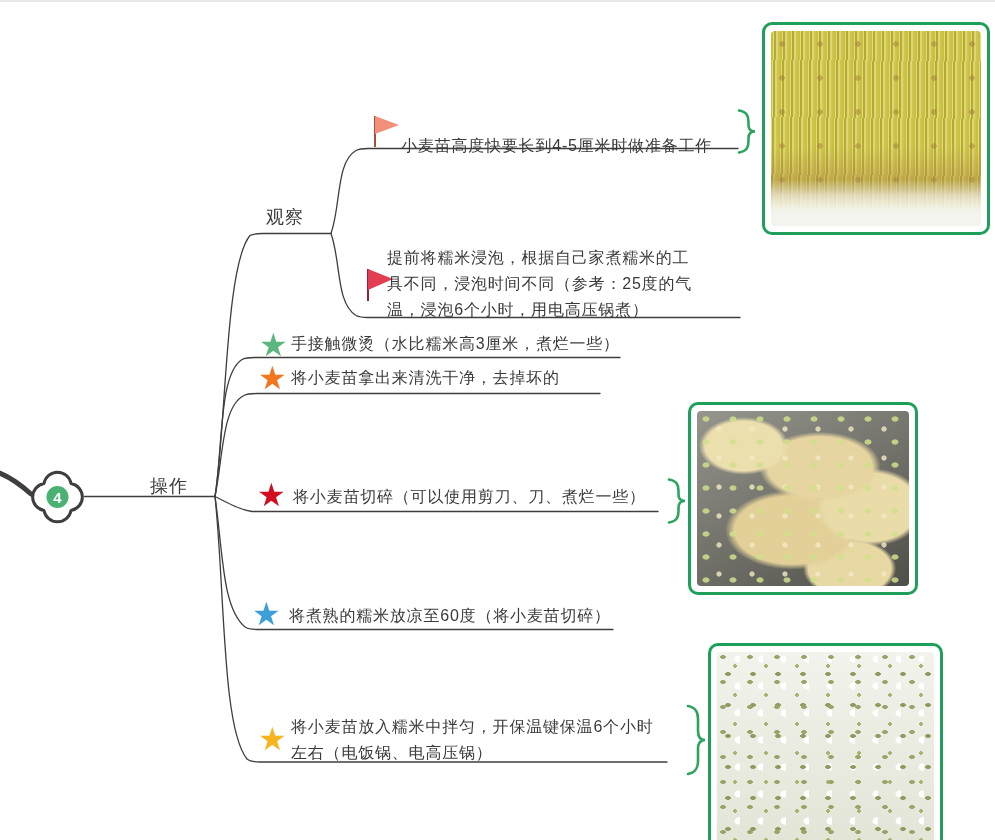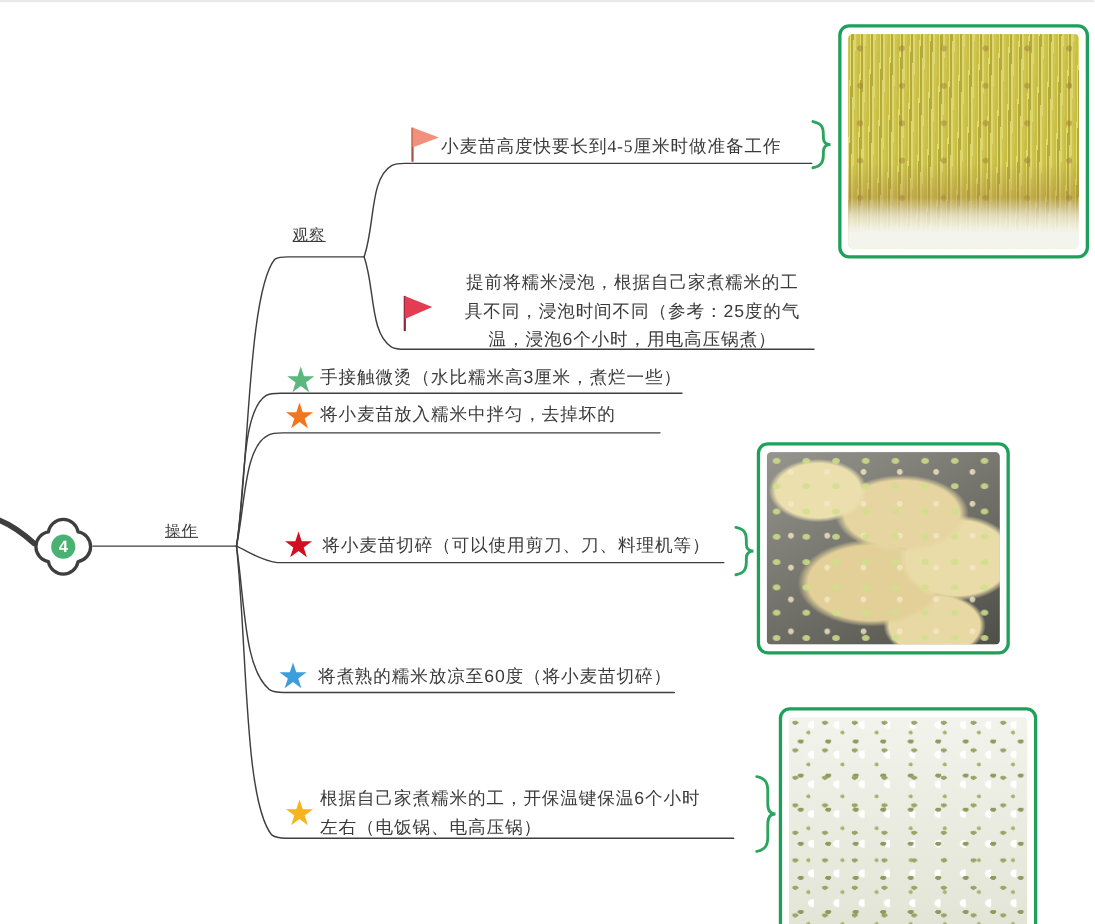--- a/index.html
+++ b/index.html
@@ -4,21 +4,21 @@
 <style>
   html,body{margin:0;padding:0;}
   body{
     width:995px;height:840px;position:relative;overflow:hidden;
     background:#ffffff;
     font-family:"Liberation Sans","DejaVu Sans",sans-serif;
     color:#3a3a3a;
   }
   .top-edge{position:absolute;top:0;left:0;width:995px;height:2px;background:#e9e9e9;}
   svg.wires{position:absolute;left:0;top:0;z-index:1;}
-  .lbl{position:absolute;z-index:3;font-size:14px;letter-spacing:1px;white-space:nowrap;text-decoration:underline;}
+  .lbl{position:absolute;z-index:3;font-size:18px;letter-spacing:1px;white-space:nowrap;}
   .topic{position:absolute;z-index:3;font-size:16px;letter-spacing:0.8px;line-height:26px;white-space:pre-line;}
   .nowrap{white-space:nowrap;}
   .star{position:absolute;z-index:3;font-size:32px;line-height:1;font-family:"DejaVu Sans",sans-serif;}
   .star-green{color:#5CB77F;} .star-orange{color:#F2761E;} .star-red{color:#D40E21;}
   .star-blue{color:#3D9FD9;} .star-gold{color:#F6B41F;}
   .center-num{
     position:absolute;left:46px;top:486px;width:23px;height:22px;z-index:4;
     display:flex;align-items:center;justify-content:center;
     color:#ffffff;font-size:15px;font-weight:bold;cursor:pointer;
   }
@@ -94,29 +94,29 @@
     <path d="M 669 479.5 C 677 481, 678.5 485, 678.5 491 L 678.5 494.5 C 678.5 498.5, 680 501, 685 501 C 680 501, 678.5 503.5, 678.5 507.5 L 678.5 511 C 678.5 517, 677 521, 669 522.5"></path>
     <path d="M 688 706 C 696 707.5, 698 712, 698 719 L 698 731 C 698 736, 699.5 740, 705 740 C 699.5 740, 698 744, 698 749 L 698 761 C 698 768, 696 772.5, 688 774"></path>
   </g>
 </svg>
 
 <div class="center-num">4</div>
 
 <div class="lbl" style="left:266px;top:205px;">观察</div>
 <div class="lbl" style="left:150px;top:474px;text-align:center;">操作</div>
 
-<div class="topic nowrap" style="left:401px;top:121px;font-family:Liberation Serif, serif;">小麦苗高度快要长到4-5厘米时做准备工作</div>
-<div class="topic" style="left:401px;top:245px;width:348px;text-align:center;">提前将糯米浸泡，根据自己家煮糯米的工
+<div class="topic nowrap" style="left:401px;top:133px;">小麦苗高度快要长到4-5厘米时做准备工作</div>
+<div class="topic" style="left:387px;top:245px;width:348px;">提前将糯米浸泡，根据自己家煮糯米的工
 具不同，浸泡时间不同（参考：25度的气
 温，浸泡6个小时，用电高压锅煮）</div>
 <div class="topic nowrap" style="left:291px;top:331px;">手接触微烫（水比糯米高3厘米，煮烂一些）</div>
-<div class="topic nowrap" style="left:291px;top:365px;">将小麦苗放入糯米中拌匀，去掉坏的</div>
-<div class="topic nowrap" style="left:293px;top:484px;">将小麦苗切碎（可以使用剪刀、刀、料理机等）</div>
+<div class="topic nowrap" style="left:291px;top:365px;">将小麦苗拿出来清洗干净，去掉坏的</div>
+<div class="topic nowrap" style="left:293px;top:484px;">将小麦苗切碎（可以使用剪刀、刀、煮烂一些）</div>
 <div class="topic nowrap" style="left:289px;top:603px;">将煮熟的糯米放凉至60度（将小麦苗切碎）</div>
-<div class="topic" style="left:291px;top:714px;width:390px;">根据自己家煮糯米的工，开保温键保温6个小时
+<div class="topic" style="left:291px;top:714px;width:390px;">将小麦苗放入糯米中拌匀，开保温键保温6个小时
 左右（电饭锅、电高压锅）</div>
 
 <div class="star star-green" style="left:259px;top:329px;">★</div>
 <div class="star star-orange" style="left:258px;top:362px;">★</div>
 <div class="star star-red" style="left:257px;top:479px;">★</div>
 <div class="star star-blue" style="left:252px;top:598px;">★</div>
 <div class="star star-gold" style="left:258px;top:723px;">★</div>
 
 <div class="frame" style="left:762px;top:22px;width:210px;height:195px;">
   <div class="photo ph-a"></div>

